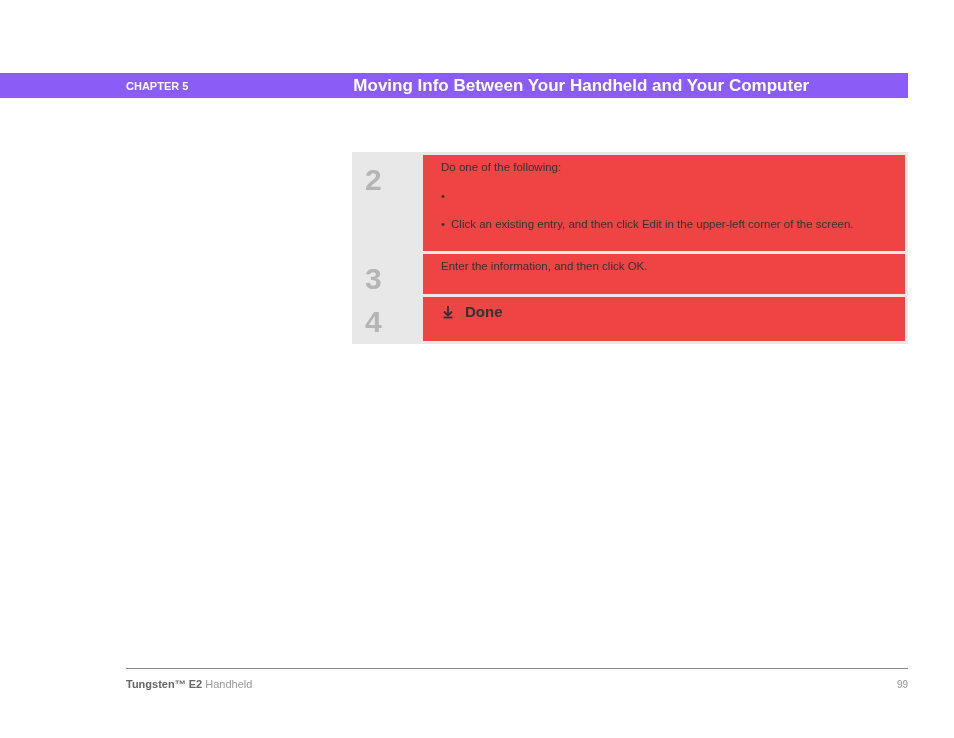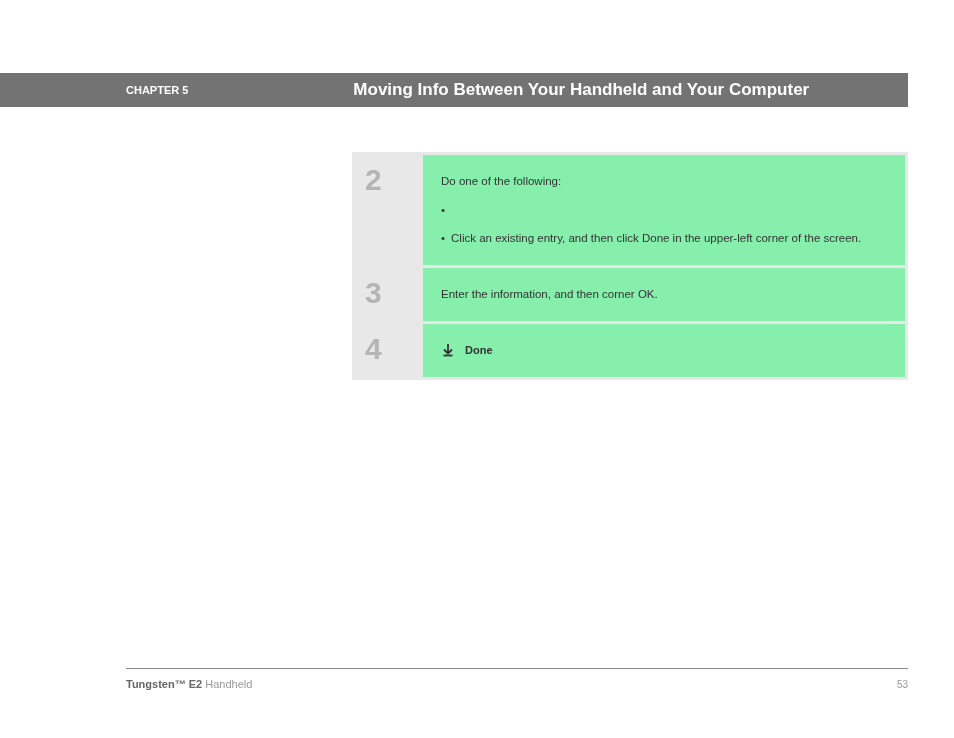--- a/index.html
+++ b/index.html
@@ -8,22 +8,22 @@
       height: 738px;
       background: #fff;
       font-family: "Helvetica Neue", Arial, sans-serif;
       position: relative;
     }
     .header-bar {
       position: absolute;
       top: 73px;
       left: 0;
       width: 908px;
-      height: 34px;
-      background: #737373;
+      height: 25px;
+      background: #8b5cf6;
       display: flex;
       align-items: center;
     }
     .chapter-label {
       color: #fff;
       font-weight: bold;
       font-size: 11px;
       margin-left: 126px;
     }
     .chapter-title {
@@ -55,22 +55,22 @@
     }
     .step-number {
       font-size: 30px;
       font-weight: 900;
       color: #b5b5b5;
       line-height: 1;
       font-family: Arial, sans-serif;
     }
     .step-content {
       flex: 1;
-      background: #86efac;
-      padding: 18px 30px 18px 18px;
+      background: #ef4444;
+      padding: 4px 30px 18px 18px;
       font-size: 11.5px;
       color: #333;
       line-height: 1.5;
     }
     .step-intro {
       margin-bottom: 12px;
     }
     .bullet-item {
       display: flex;
       margin-bottom: 10px;
@@ -95,21 +95,21 @@
     .done-icon {
       width: 14px;
       height: 14px;
       margin-right: 10px;
       display: flex;
       align-items: center;
       justify-content: center;
     }
     .done-label {
       font-weight: bold;
-      font-size: 11px;
+      font-size: 15px;
       color: #333;
     }
     .footer-line {
       position: absolute;
       top: 668px;
       left: 126px;
       width: 782px;
       height: 1px;
       background: #888;
     }
@@ -143,31 +143,31 @@
     <div class="step-number-cell">
       <div class="step-number">2</div>
     </div>
     <div class="step-content">
       <div class="step-intro">Do one of the following:</div>
       <div class="bullet-item">
         <span class="bullet-marker">•</span>
       </div>
       <div class="bullet-item">
         <span class="bullet-marker">•</span>
-        <span>Click an existing entry, and then click Done in the upper-left corner of the screen.</span>
+        <span>Click an existing entry, and then click Edit in the upper-left corner of the screen.</span>
       </div>
     </div>
   </div>
 
   <div class="step-row">
     <div class="step-number-cell">
       <div class="step-number">3</div>
     </div>
     <div class="step-content">
-      <span>Enter the information, and then corner OK.</span>
+      <span>Enter the information, and then click OK.</span>
     </div>
   </div>
 
   <div class="step-row">
     <div class="step-number-cell">
       <div class="step-number">4</div>
     </div>
     <div class="step-content">
       <div class="done-row">
         <span class="done-icon">
@@ -182,14 +182,14 @@
     </div>
   </div>
 
 </div>
 
 <div class="footer-line"></div>
 <div class="footer">
   <span class="product-name">
     <span class="bold">Tungsten™ E2</span><span> Handheld</span>
   </span>
-  <span class="page-num">53</span>
+  <span class="page-num">99</span>
 </div>
 
 </body></html>

